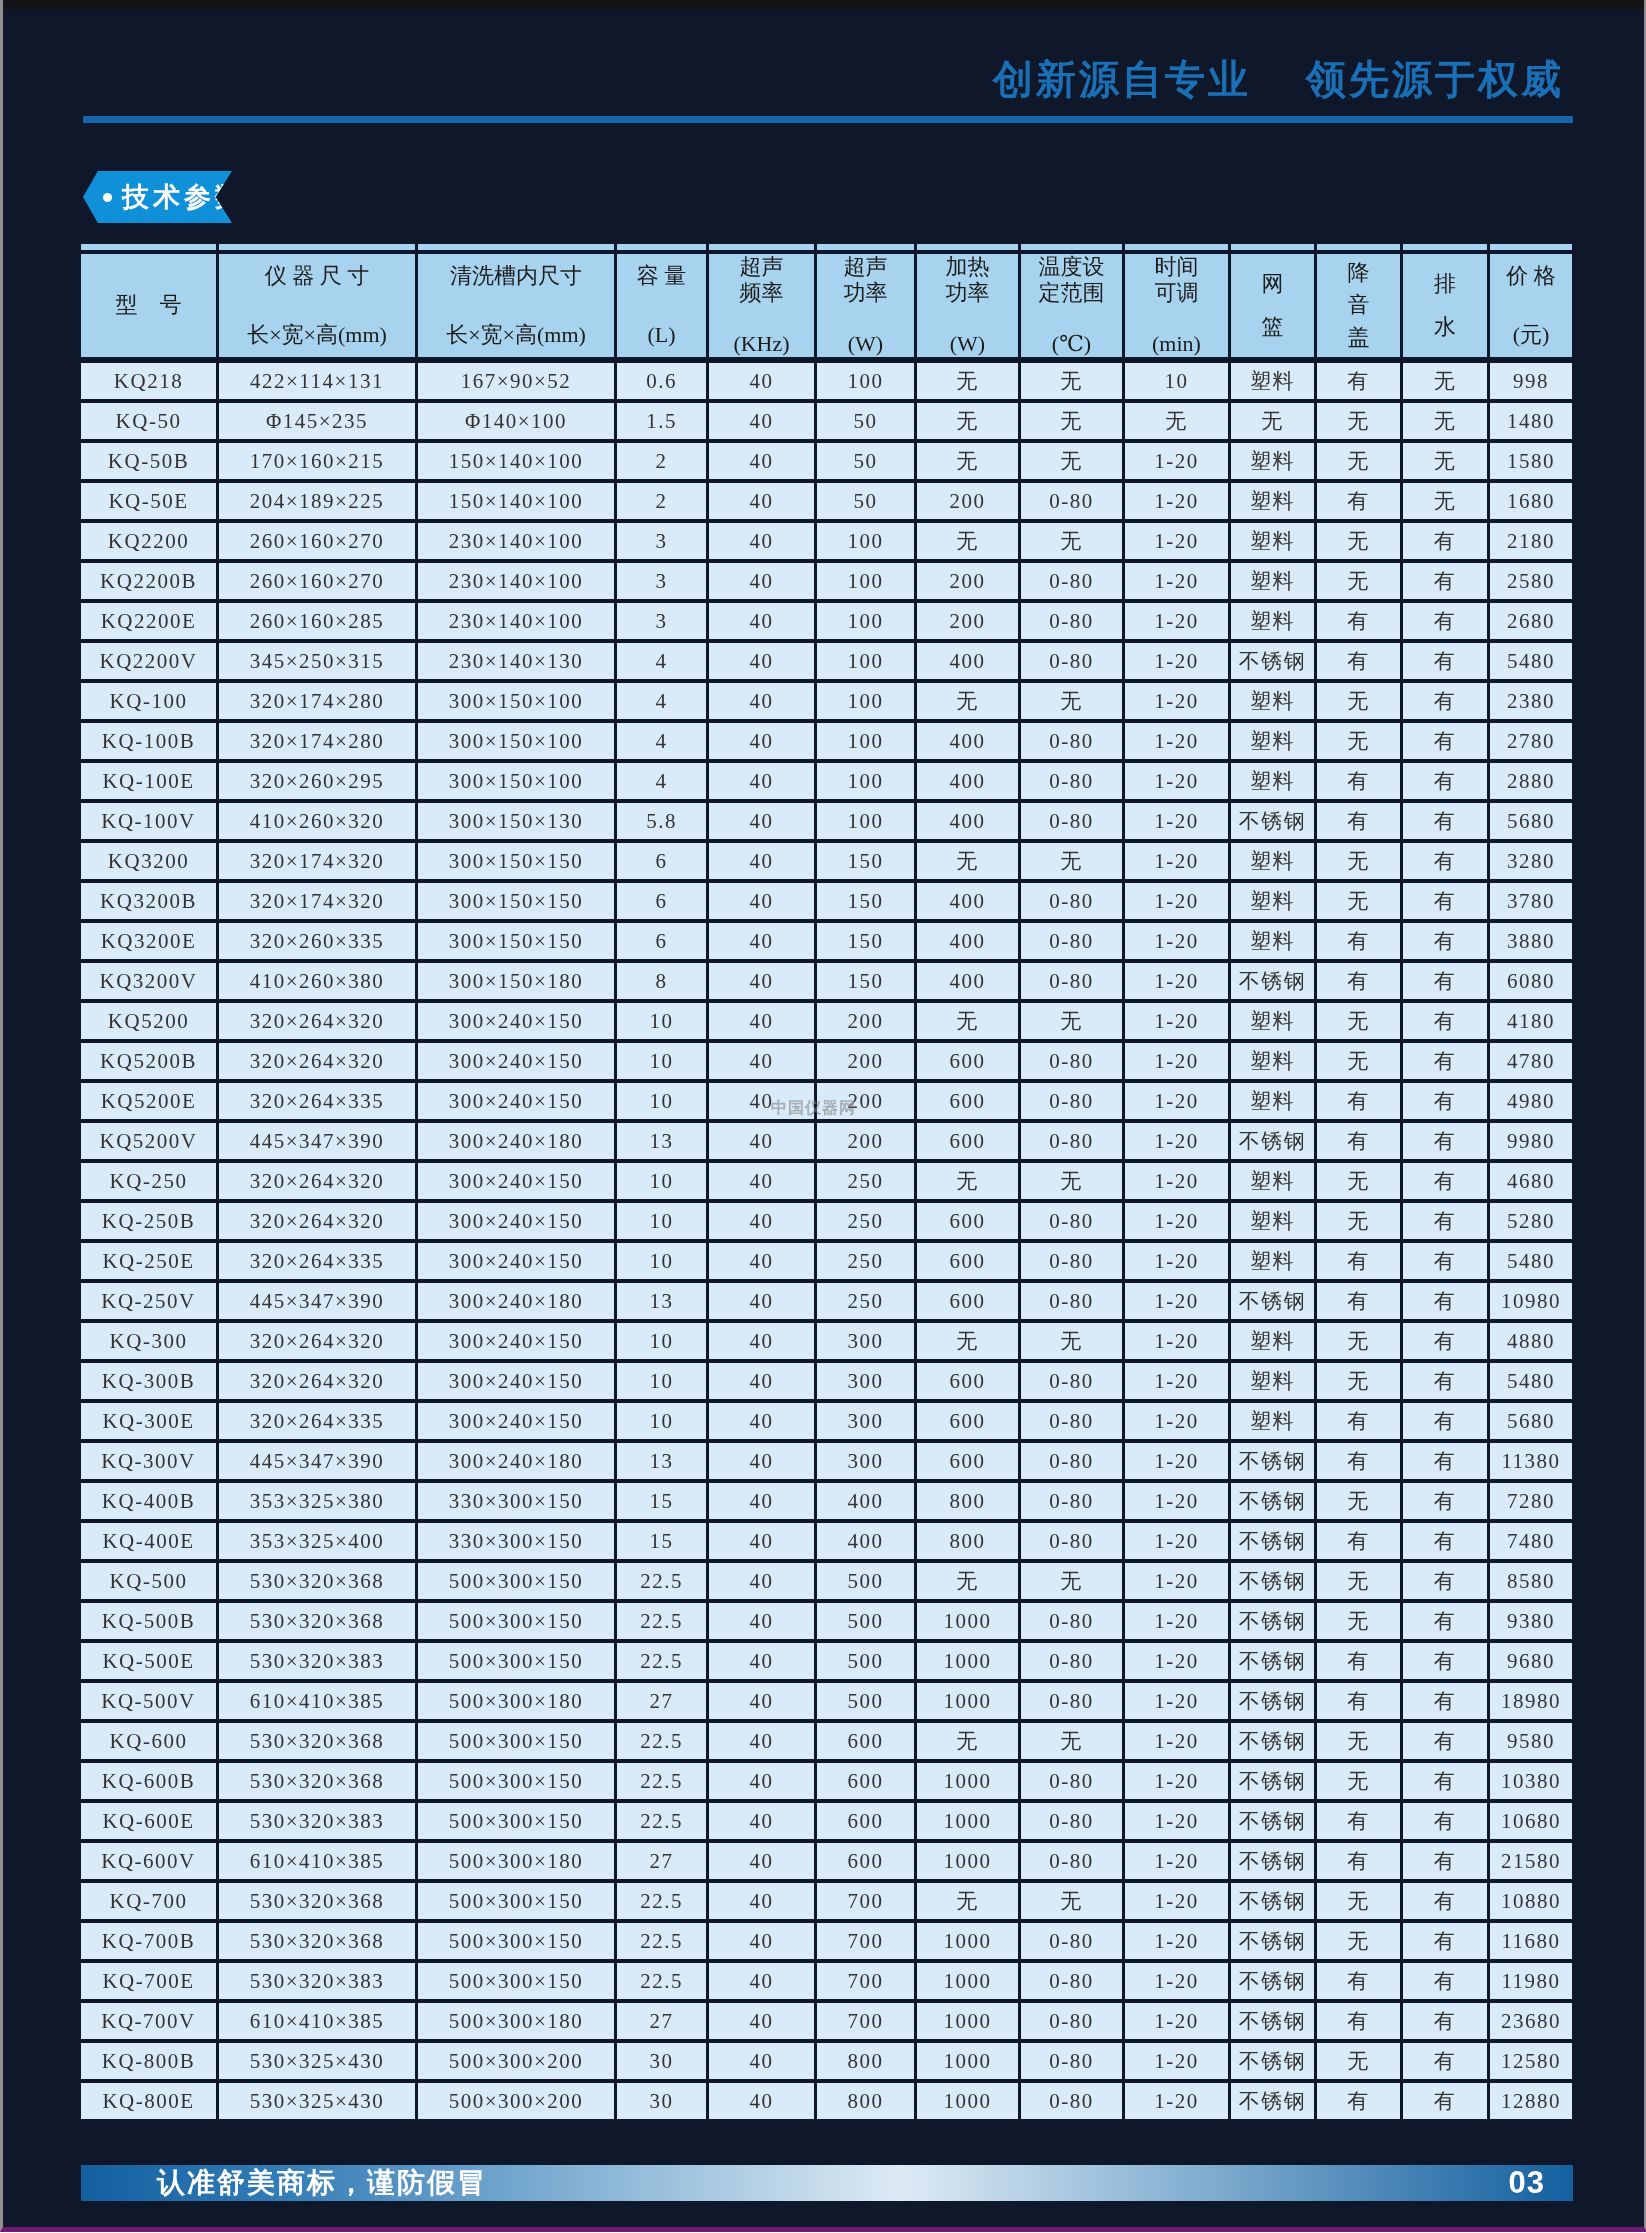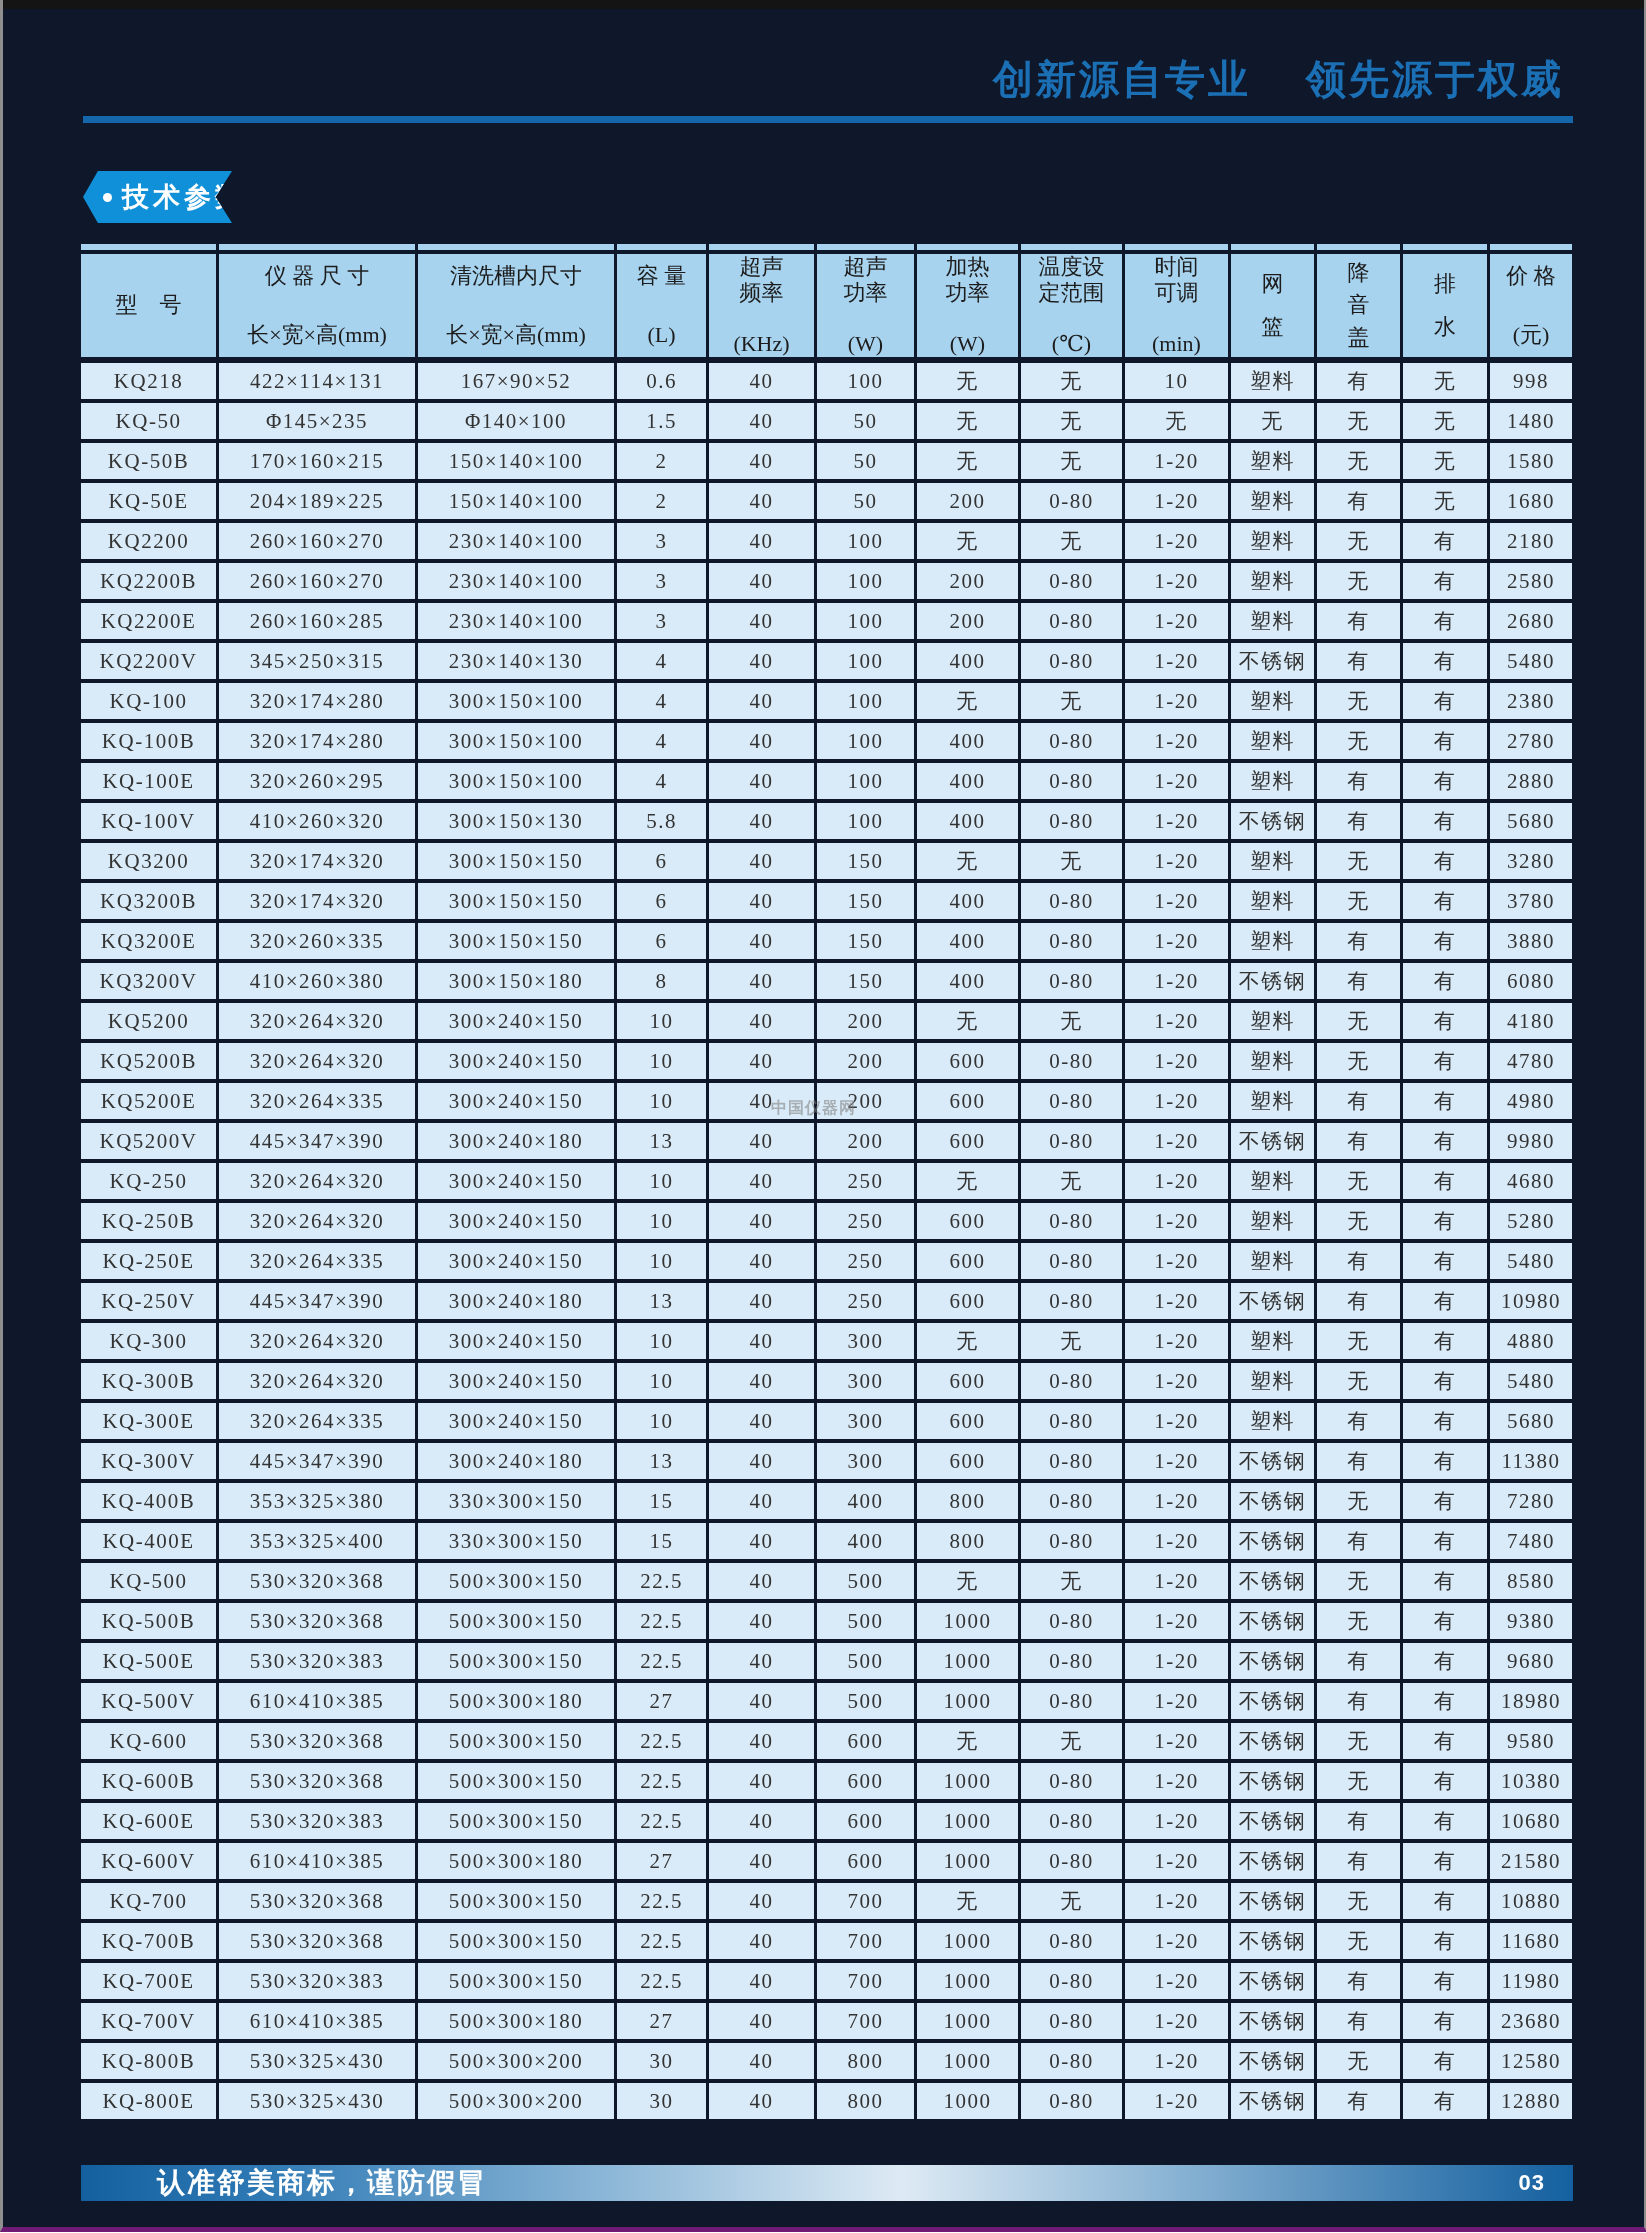--- a/index.html
+++ b/index.html
@@ -66,21 +66,21 @@
     white-space:nowrap;z-index:5;
   }
   .footer-bar{
     position:absolute;top:2165px;left:78px;width:1492px;height:36px;
     background:linear-gradient(90deg,#14609f 0%,#2e79b4 12%,#9fc3de 40%,#ddeaf4 55%,#8fb7d6 72%,#14609f 100%);
     display:flex;align-items:center;justify-content:space-between;
     box-sizing:border-box;padding:0 28px;
     color:#ffffff;font-family:"Liberation Sans","DejaVu Sans",sans-serif;font-weight:bold;
   }
   .footer-note{font-size:28px;letter-spacing:2px;white-space:nowrap;margin-left:48px;}
-  .page-number{font-size:22px;letter-spacing:1px;}
+  .page-number{font-size:31px;letter-spacing:1px;}
 </style>
 </head>
 <body>
 
 <div class="page">
   <div class="top-bar"></div>
 
   <div class="slogan">
     <span>创新源自专业</span>
     <span>领先源于权威</span>

